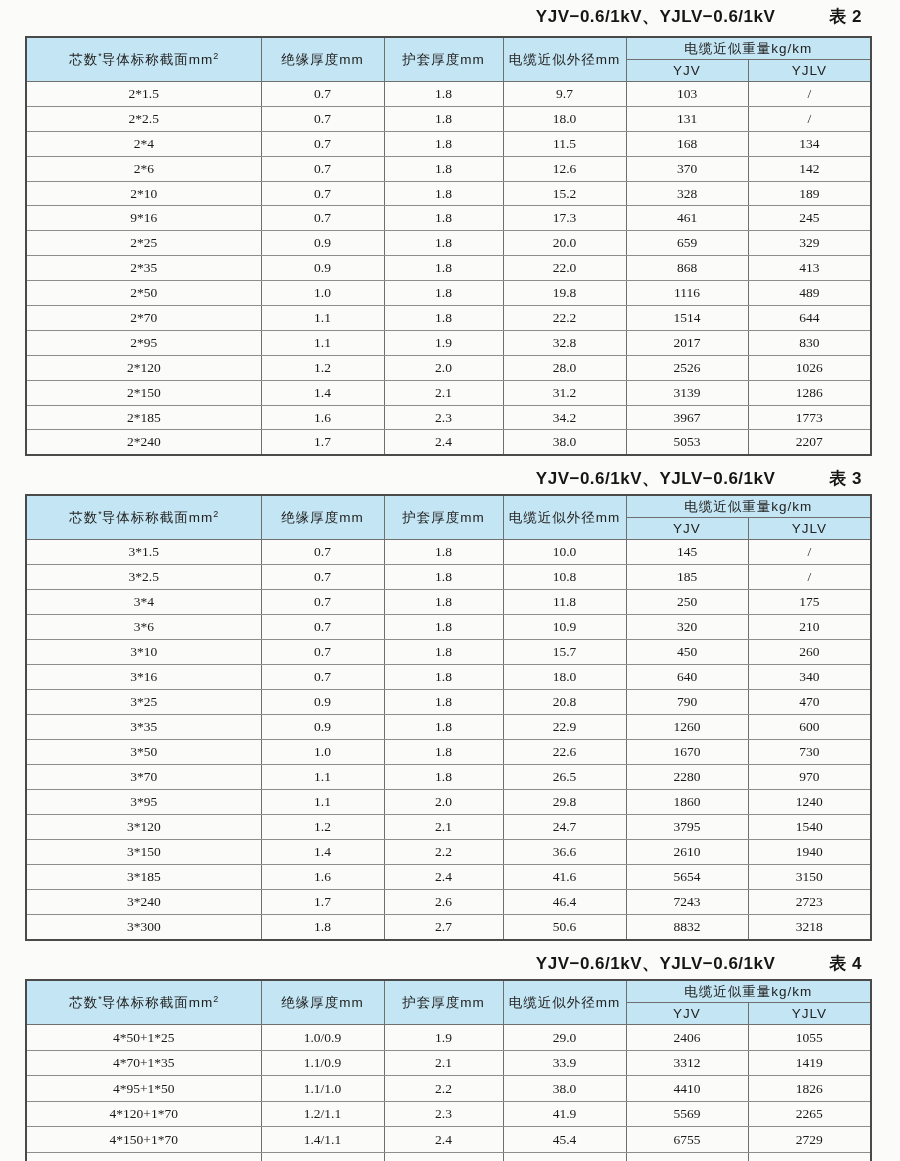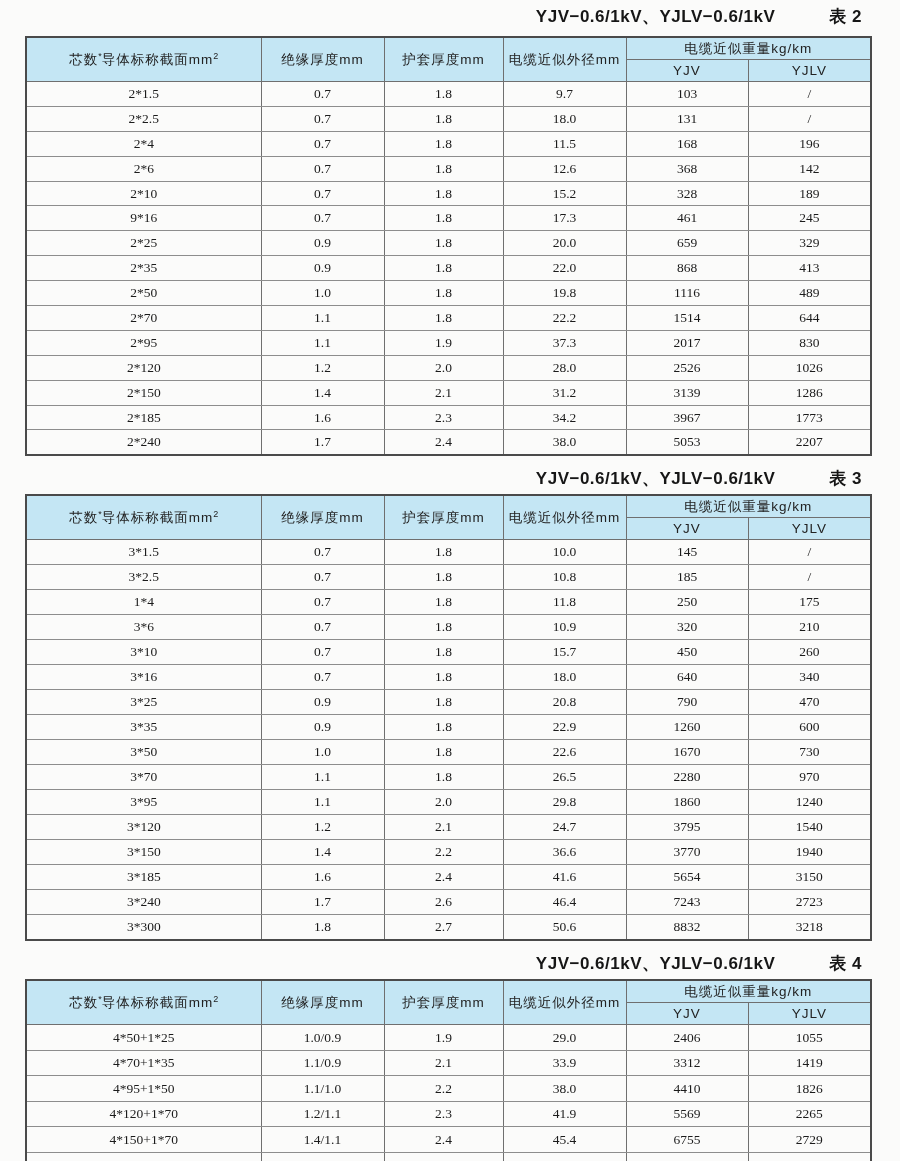--- a/index.html
+++ b/index.html
@@ -130,28 +130,28 @@
             <td>18.0</td>
             <td>131</td>
             <td>/</td>
           </tr>
           <tr>
             <td>2*4</td>
             <td>0.7</td>
             <td>1.8</td>
             <td>11.5</td>
             <td>168</td>
-            <td>196</td>
+            <td>134</td>
           </tr>
           <tr>
             <td>2*6</td>
             <td>0.7</td>
             <td>1.8</td>
             <td>12.6</td>
-            <td>368</td>
+            <td>370</td>
             <td>142</td>
           </tr>
           <tr>
             <td>2*10</td>
             <td>0.7</td>
             <td>1.8</td>
             <td>15.2</td>
             <td>328</td>
             <td>189</td>
           </tr>
@@ -192,21 +192,21 @@
             <td>1.1</td>
             <td>1.8</td>
             <td>22.2</td>
             <td>1514</td>
             <td>644</td>
           </tr>
           <tr>
             <td>2*95</td>
             <td>1.1</td>
             <td>1.9</td>
-            <td>37.3</td>
+            <td>32.8</td>
             <td>2017</td>
             <td>830</td>
           </tr>
           <tr>
             <td>2*120</td>
             <td>1.2</td>
             <td>2.0</td>
             <td>28.0</td>
             <td>2526</td>
             <td>1026</td>
@@ -277,21 +277,21 @@
           </tr>
           <tr>
             <td>3*2.5</td>
             <td>0.7</td>
             <td>1.8</td>
             <td>10.8</td>
             <td>185</td>
             <td>/</td>
           </tr>
           <tr>
-            <td>1*4</td>
+            <td>3*4</td>
             <td>0.7</td>
             <td>1.8</td>
             <td>11.8</td>
             <td>250</td>
             <td>175</td>
           </tr>
           <tr>
             <td>3*6</td>
             <td>0.7</td>
             <td>1.8</td>
@@ -361,21 +361,21 @@
             <td>2.1</td>
             <td>24.7</td>
             <td>3795</td>
             <td>1540</td>
           </tr>
           <tr>
             <td>3*150</td>
             <td>1.4</td>
             <td>2.2</td>
             <td>36.6</td>
-            <td>3770</td>
+            <td>2610</td>
             <td>1940</td>
           </tr>
           <tr>
             <td>3*185</td>
             <td>1.6</td>
             <td>2.4</td>
             <td>41.6</td>
             <td>5654</td>
             <td>3150</td>
           </tr>

